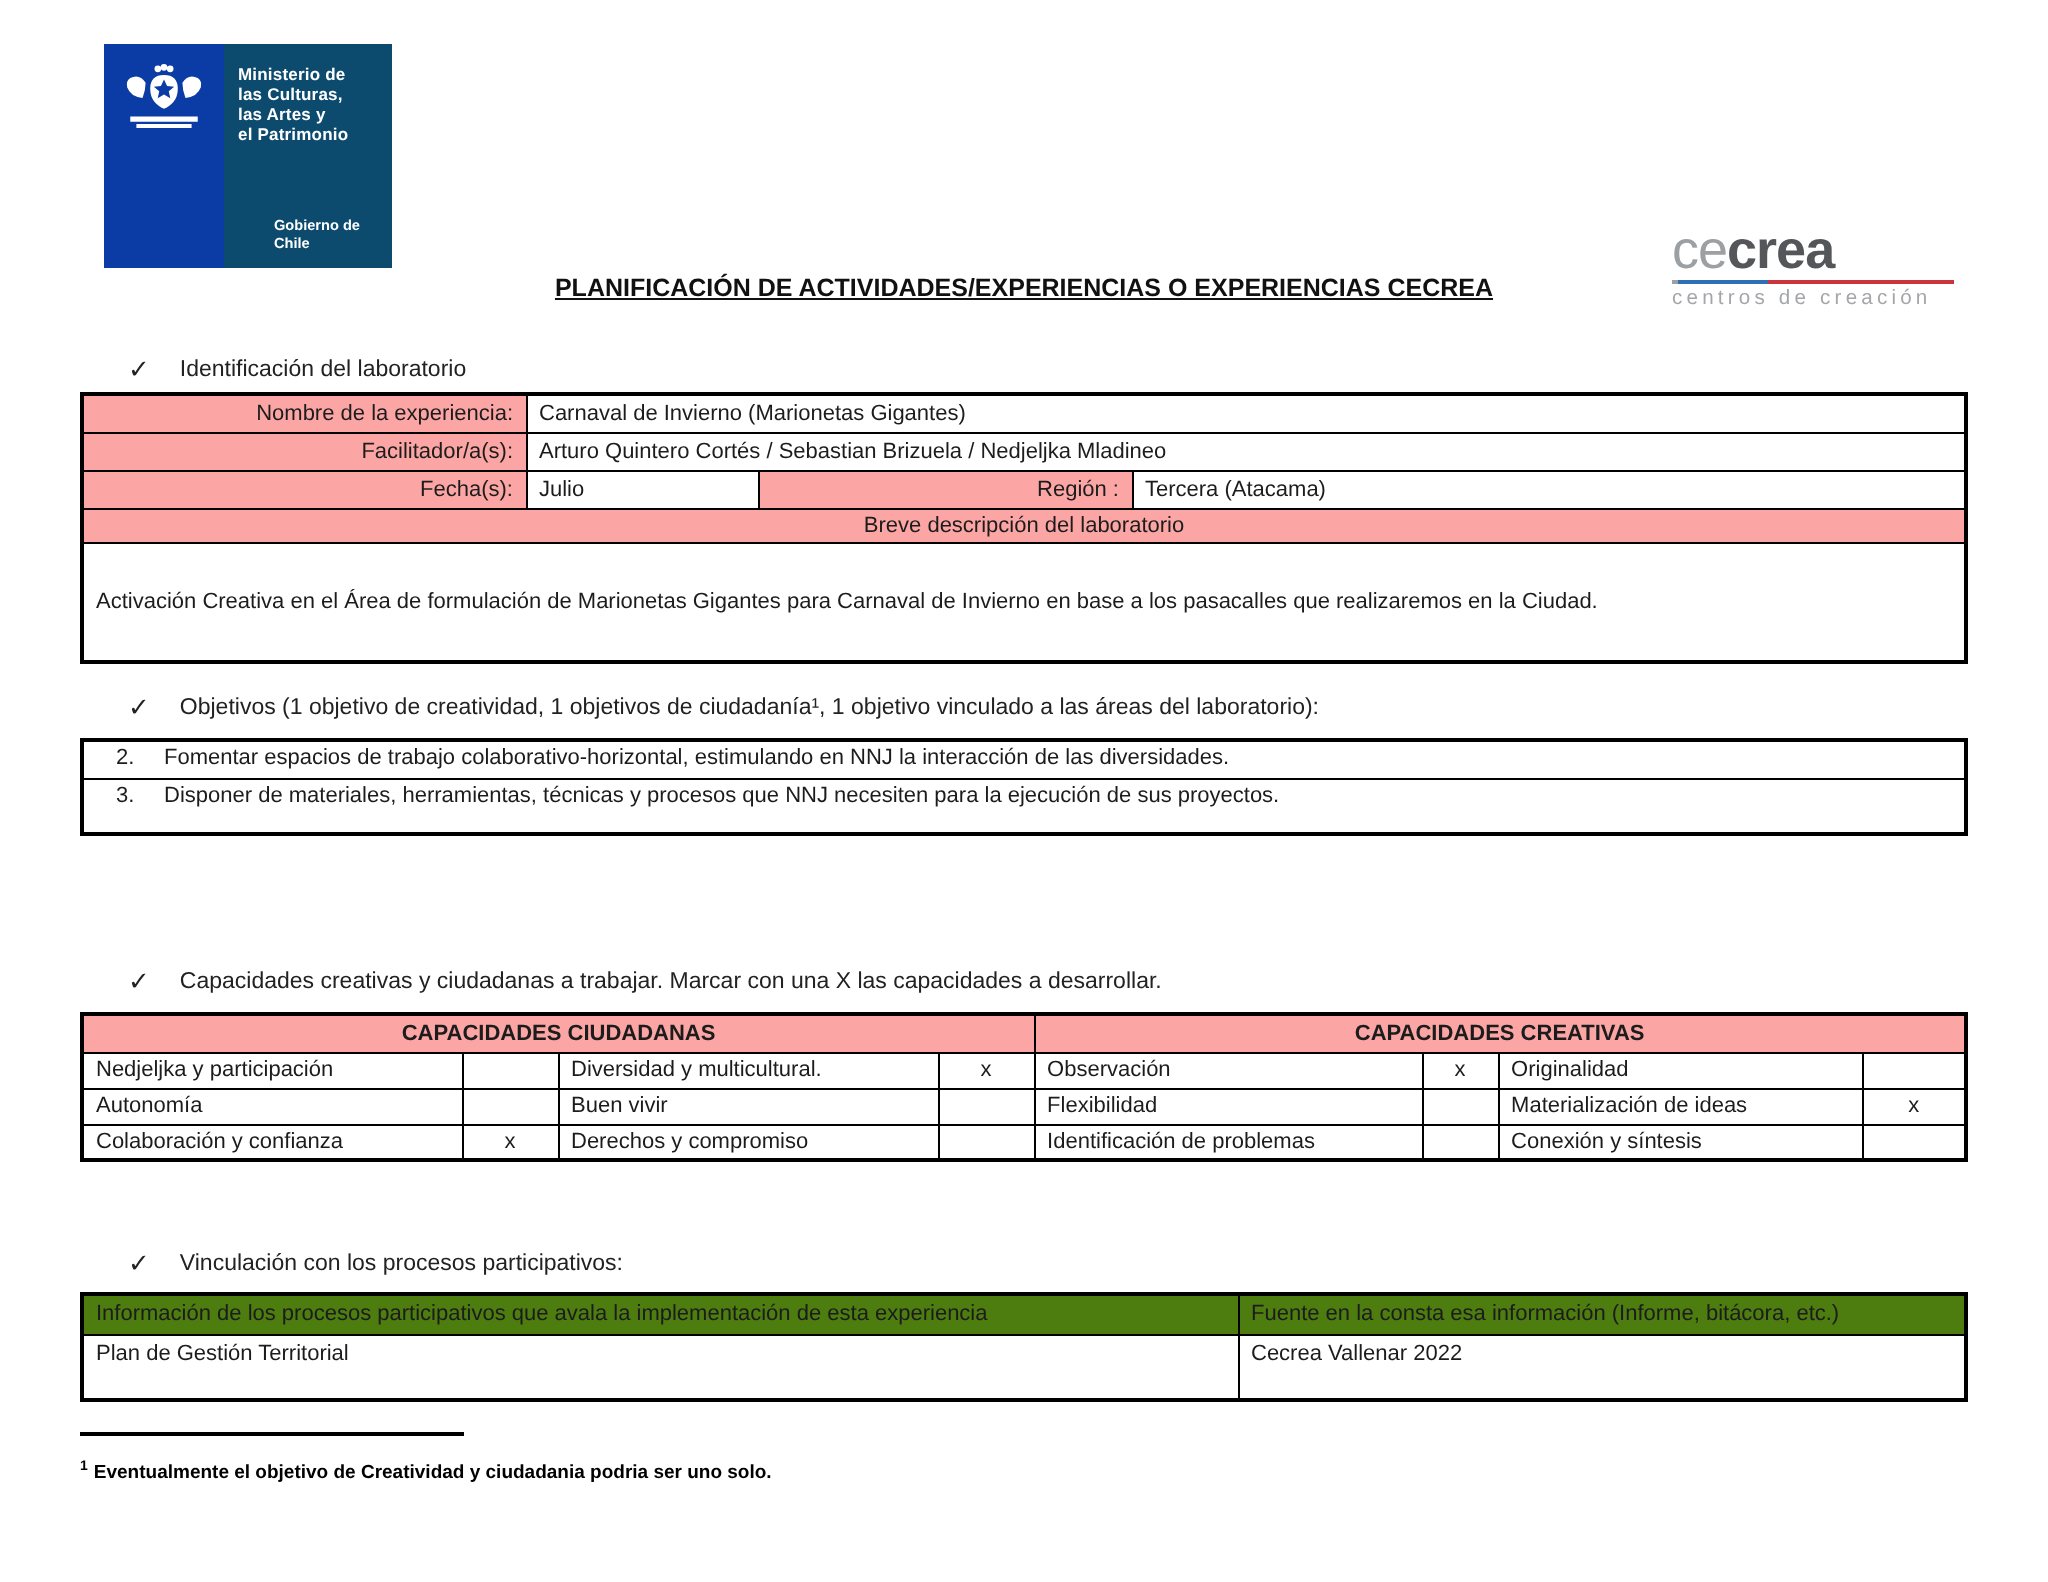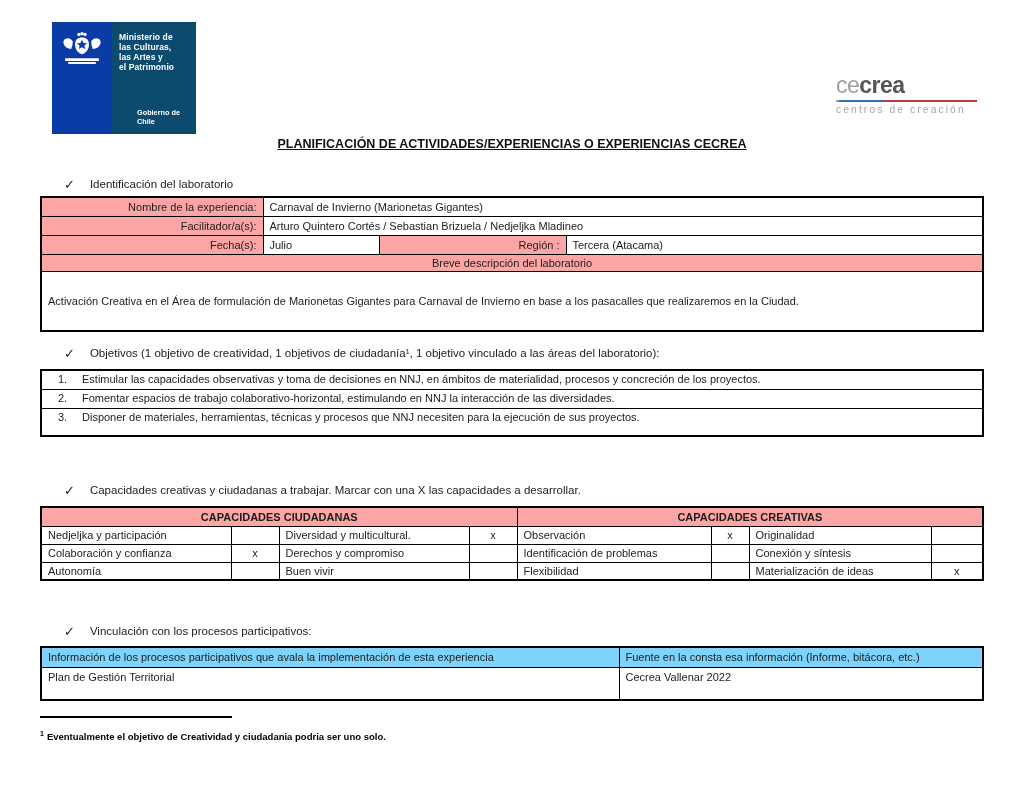--- a/index.html
+++ b/index.html
@@ -13,42 +13,42 @@
   
   .gov-logo { position: absolute; left: 52px; top: 22px; width: 144px; height: 112px; display: flex; }
   .gov-blue { width: 60px; background: #0b3ba5; display: flex; justify-content: center; padding-top: 9px; }
   .gov-red  { width: 84px; background: #0c4a6e; position: relative; }
   .gov-lines { padding: 10px 0 0 7px; }
   .gov-lines div { color: #fff; font-weight: 700; font-size: 8.5px; line-height: 10px; letter-spacing: .1px; }
   .gov-footer { position: absolute; left: 25px; bottom: 8px; color: #fff; font-weight: 700; font-size: 7.3px; }
 
   
   .cecrea { position: absolute; left: 836px; top: 72px; width: 141px; }
-  .cecrea-word { font-size: 23px; line-height: 27px; letter-spacing: -0.5px; }
+  .cecrea-word { font-size: 27px; line-height: 27px; letter-spacing: -0.5px; margin-top: 40px; }
   .cecrea-ce   { color: #9da0a3; font-weight: 400; }
   .cecrea-crea { color: #54565a; font-weight: 700; }
   .cecrea-line { height: 2px; margin-top: 1px;
     background: linear-gradient(to right, #9da0a3 0 2%, #2f6fb5 2% 34%, #c9353a 34% 100%); }
   .cecrea-sub { margin-top: 2px; color: #a4a6a9; font-size: 10.3px; letter-spacing: 2.1px; white-space: nowrap; }
 
   
   .doc-title {
     position: absolute; top: 137px; left: 0; width: 1024px; text-align: center;
     font-weight: 700; font-size: 12.5px; text-decoration: underline; color: #111;
   }
 
   
   .sec-heading { position: absolute; left: 64px; display: flex; align-items: baseline; gap: 15px; font-size: 11.5px; color: #222; }
   .sec-heading .check { font-size: 13px; font-weight: 600; position: relative; top: 1px; }
 
   
   table.doc { position: absolute; left: 40px; border-collapse: collapse; table-layout: fixed; width: 942px; border: 2px solid #000; }
   table.doc td { border: 1px solid #000; font-size: 11px; padding: 0 6px; overflow: hidden; white-space: nowrap; color: #1c1c1c; }
   td.gray  { background: #fca5a5; }
-  td.lgray { background: #7dd3fc; }
+  td.lgray { background: #4d7c0f; }
   td.lbl   { text-align: right; }
   td.hdr   { text-align: center; font-weight: 700; }
   td.ctr   { text-align: center; }
 
   #tbl-ident   { top: 196px; }
   #tbl-ident tr { height: 19px; }
   #tbl-ident tr.desc-hdr { height: 17px; }
   #tbl-ident tr.desc-row { height: 60px; }
   #tbl-ident td.desc-cell { white-space: normal; padding: 0 6px; }
 
@@ -153,25 +153,20 @@
   <div class="sec-heading" style="top:345px">
     <span class="check">✓</span>
     <span>Objetivos (1 objetivo de creatividad, 1 objetivos de ciudadanía¹, 1 objetivo vinculado a las áreas del laboratorio):</span>
   </div>
 
   <table class="doc" id="tbl-obj">
     <colgroup>
         <col style="width:942px">
       </colgroup>
     <tbody>
-        <tr class="r1">
-      <td>
-        <span class="num">1.</span><span>Estimular las capacidades observativas y toma de decisiones en NNJ, en ámbitos de materialidad, procesos y concreción de los proyectos.</span>
-      </td>
-    </tr>
     <tr class="r2">
       <td>
         <span class="num">2.</span><span>Fomentar espacios de trabajo colaborativo-horizontal, estimulando en NNJ la interacción de las diversidades.</span>
       </td>
     </tr>
     <tr class="r3">
       <td>
         <span class="num">3.</span><span>Disponer de materiales, herramientas, técnicas y procesos que NNJ necesiten para la ejecución de sus proyectos.</span>
       </td>
     </tr>
@@ -203,38 +198,38 @@
       <td>Nedjeljka y participación</td>
       <td class="ctr"></td>
       <td>Diversidad y multicultural.</td>
       <td class="ctr">x</td>
       <td>Observación</td>
       <td class="ctr">x</td>
       <td>Originalidad</td>
       <td class="ctr"></td>
     </tr>
     <tr>
+      <td>Autonomía</td>
+      <td class="ctr"></td>
+      <td>Buen vivir</td>
+      <td class="ctr"></td>
+      <td>Flexibilidad</td>
+      <td class="ctr"></td>
+      <td>Materialización de ideas</td>
+      <td class="ctr">x</td>
+    </tr>
+    <tr>
       <td>Colaboración y confianza</td>
       <td class="ctr">x</td>
       <td>Derechos y compromiso</td>
       <td class="ctr"></td>
       <td>Identificación de problemas</td>
       <td class="ctr"></td>
       <td>Conexión y síntesis</td>
       <td class="ctr"></td>
-    </tr>
-    <tr>
-      <td>Autonomía</td>
-      <td class="ctr"></td>
-      <td>Buen vivir</td>
-      <td class="ctr"></td>
-      <td>Flexibilidad</td>
-      <td class="ctr"></td>
-      <td>Materialización de ideas</td>
-      <td class="ctr">x</td>
     </tr>
   </tbody>
     </table>
 
   <div class="sec-heading" style="top:623px">
     <span class="check">✓</span>
     <span>Vinculación con los procesos participativos:</span>
   </div>
 
   <table class="doc" id="tbl-vinc">

